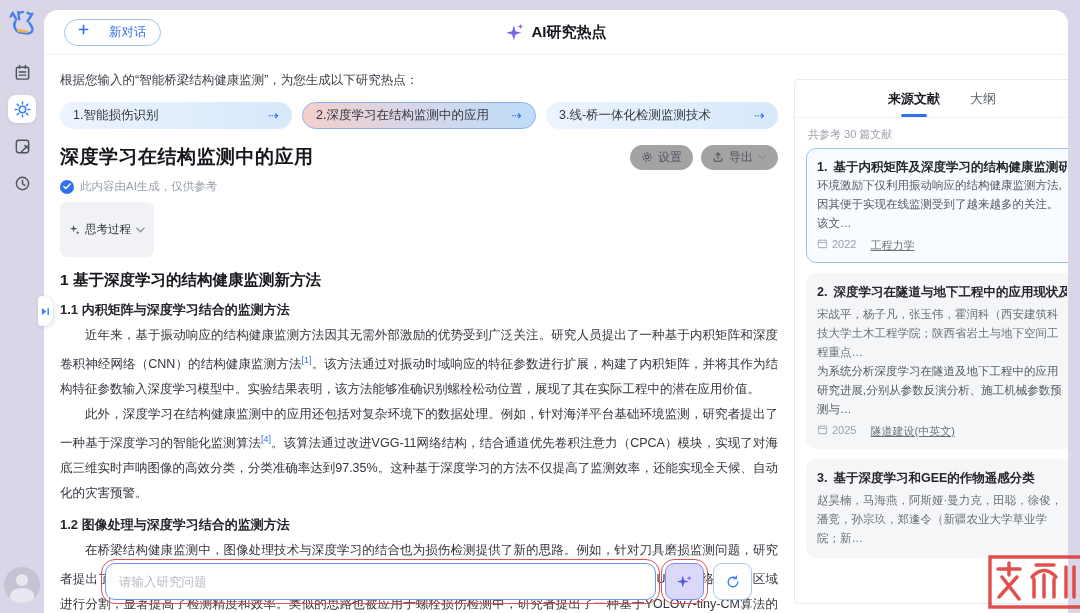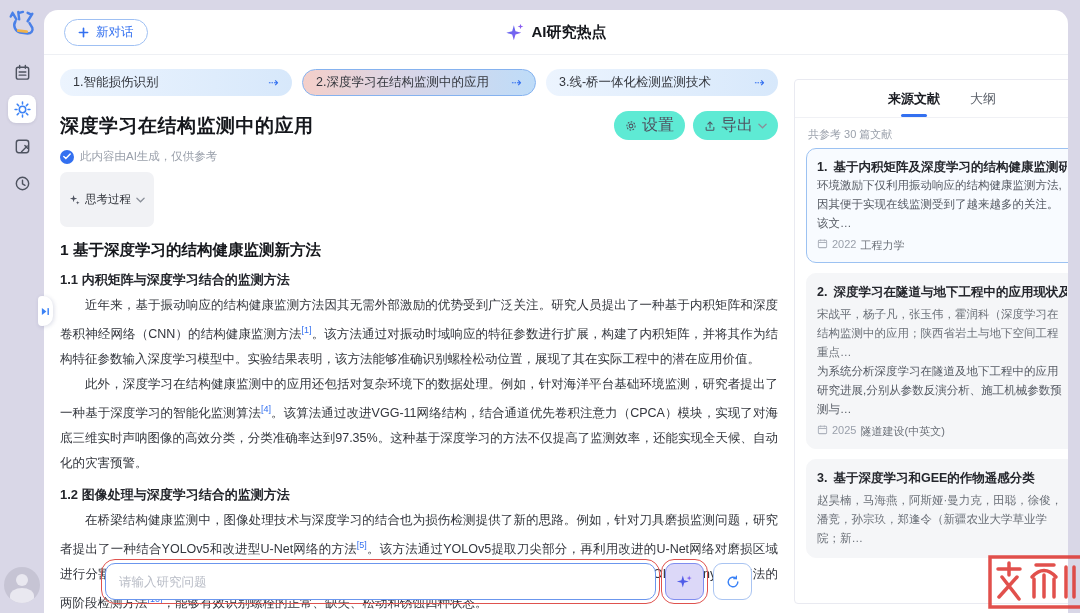--- a/index.html
+++ b/index.html
@@ -16,36 +16,36 @@
   .rail-icons { margin-top:18px; display:flex; flex-direction:column; align-items:center; gap:9px; }
   .rail-btn { width:28px; height:28px; display:flex; align-items:center; justify-content:center; border-radius:8px; cursor:pointer; }
   .rail-btn.active { background:#ffffff; box-shadow:0 1px 3px rgba(60,60,90,.12); }
   .avatar { position:absolute; bottom:10px; left:4px; width:36px; height:36px; border-radius:50%; background:#c6c4d4; overflow:hidden; }
   .avatar .head { position:absolute; left:12px; top:7px; width:12px; height:12px; border-radius:50%; background:#e9e8f0; }
   .avatar .body { position:absolute; left:6px; top:21px; width:24px; height:16px; border-radius:50% 50% 0 0; background:#e9e8f0; }
 
   
   .main-card { position:absolute; left:44px; top:10px; width:1024px; height:603px; background:#ffffff; border-radius:14px 14px 0 0; overflow:hidden; }
   .card-header { position:relative; height:45px; border-bottom:1px solid #eef0f4; display:flex; align-items:center; }
-  .new-chat { margin-left:20px; display:inline-flex; align-items:center; gap:7px; border:1px solid #9fc0f3; background:#fff; color:#3370f0; font-size:12.5px; padding:4px 13px; border-radius:999px; cursor:pointer; }
+  .new-chat { margin-left:20px; display:inline-flex; align-items:flex-start; gap:20px; border:1px solid #9fc0f3; background:#fff; color:#3370f0; font-size:12.5px; padding:4px 13px; border-radius:999px; cursor:pointer; }
   .app-title { position:absolute; left:50%; transform:translateX(-50%); display:flex; align-items:center; gap:6px; font-size:15px; font-weight:bold; color:#15171c; }
 
   .content { position:absolute; top:46px; left:0; right:0; bottom:0; }
 
   
   .article-col { position:absolute; left:16px; top:0; width:718px; height:100%; overflow:hidden; }
   .intro { margin-top:16px; font-size:12.5px; color:#3a3e46; }
   .topics { display:flex; gap:10px; margin-top:13px; }
   .topic { flex:1; height:27px; border-radius:14px; display:flex; align-items:center; justify-content:space-between; padding:0 13px; font-size:12.5px; color:#33363d; background:linear-gradient(90deg,#ecf4fe,#d7e8fb); cursor:pointer; }
   .topic .t-arrow { color:#3370f0; font-size:13px; }
   .topic.active { background:linear-gradient(90deg,#f4cfc9 0%,#d9d6e8 45%,#bedcf8 100%); border:1px solid #85b2ef; }
   .article-head { margin-top:15px; display:flex; align-items:center; }
   .article-head h1 { font-size:19px; font-weight:bold; color:#15171c; letter-spacing:.5px; }
   .head-actions { margin-left:auto; display:flex; gap:8px; }
-  .chip-btn { display:inline-flex; align-items:center; gap:5px; background:#5eead4; border-radius:999px; padding:4px 11px; font-size:16px; color:#4e5360; cursor:pointer; }
+  .chip-btn { display:inline-flex; align-items:center; gap:5px; background:#a3a3a3; border-radius:999px; padding:4px 11px; font-size:12px; color:#4e5360; cursor:pointer; }
   .ai-notice { margin-top:9px; display:flex; align-items:center; gap:6px; font-size:11.5px; color:#9aa0ab; }
   .check-dot { width:14px; height:14px; border-radius:50%; background:#3370f0; display:inline-flex; align-items:center; justify-content:center; }
   .thinking-chip { margin-top:8px; display:inline-flex; align-items:center; gap:5px; background:#f1f2f5; border-radius:7px; padding:20px 9px; font-size:11.5px; color:#33363d; cursor:pointer; }
 
   .article-body h2 { font-size:15.5px; font-weight:bold; color:#15171c; margin:13px 0 0; }
   .article-body h3 { font-size:13px; font-weight:bold; color:#24262c; margin:10px 0 4px; }
   .article-body p { font-size:12.5px; line-height:25px; color:#33363d; text-align:justify; text-indent:2em; }
   sup.ref { color:#3370f0; font-size:9px; cursor:pointer; }
 
   
@@ -66,21 +66,21 @@
   .lit-tab.active { color:#1c1e24; font-weight:bold; }
   .lit-tab.active::after { content:""; position:absolute; left:50%; transform:translateX(-50%); bottom:0; width:26px; height:3px; border-radius:2px; background:#3370f0; }
   .lit-count { padding:9px 13px 4px; font-size:11px; color:#9aa0ab; }
   .lit-list { padding:2px 11px 0; }
   .lit-item { background:#f5f6f8; border:1px solid #f5f6f8; border-radius:10px; padding:9px 10px; margin-bottom:10px; cursor:pointer; }
   .lit-item.selected { background:#f8fbff; border:1px solid #9cc2f2; }
   .lit-title { display:flex; gap:6px; font-size:12.5px; font-weight:bold; color:#24262c; line-height:18px; white-space:nowrap; overflow:hidden; }
   .lit-authors { margin-top:4px; font-size:11.5px; color:#6b7078; line-height:19px; }
   .lit-abstract { font-size:11.5px; color:#555a63; line-height:19px; }
   .lit-meta { margin-top:5px; display:flex; align-items:flex-start; gap:4px; font-size:11px; color:#9aa0ab; }
-  .lit-journal { color:#6b7078; }
+  .lit-journal { margin-left:10px; color:#6b7078;text-decoration:underline; }
 
   
   .stamp { position:absolute; right:-8px; bottom:4px; width:100px; height:54px; z-index:9; opacity:.88; pointer-events:none; }
 </style>
 </head>
 <body>
 
 <div class="side-rail">
   <div class="logo">
     <svg viewBox="0 0 32 32" width="30" height="30">
@@ -144,20 +144,21 @@
         <path d="M10 4 L12 11 L19 13 L12 15 L10 22 L8 15 L1 13 L8 11 Z" fill="url(#spark)"></path>
         <path d="M18 2 L18.8 4.6 L21.4 5.4 L18.8 6.2 L18 8.8 L17.2 6.2 L14.6 5.4 L17.2 4.6 Z" fill="#8a5cf0"></path>
       </svg>
       <span>AI研究热点</span>
     </div>
   </div>
 
   <div class="content">
 
     <div class="article-col">
+      <div class="intro">根据您输入的“智能桥梁结构健康监测”，为您生成以下研究热点：</div>
 
       <div class="topics">
         <div class="topic">
           <span>1.智能损伤识别</span>
           <span class="t-arrow">⇢</span>
         </div>
         <div class="topic active">
           <span>2.深度学习在结构监测中的应用</span>
           <span class="t-arrow">⇢</span>
         </div>
@@ -242,21 +243,21 @@
             <span>2022</span>
             <span class="lit-journal">工程力学</span>
           </div>
         </div>
 
         <div class="lit-item">
           <div class="lit-title">
             <span>2.</span>
             <span>深度学习在隧道与地下工程中的应用现状及…</span>
           </div>
-          <div class="lit-authors">宋战平，杨子凡，张玉伟，霍润科（深度学习在结构监测中的应用；陕西省岩土与地下空间工程重点…</div>
+          <div class="lit-authors">宋战平，杨子凡，张玉伟，霍润科（西安建筑科技大学土木工程学院；陕西省岩土与地下空间工程重点…</div>
           <div class="lit-abstract">为系统分析深度学习在隧道及地下工程中的应用研究进展,分别从参数反演分析、施工机械参数预测与…</div>
           <div class="lit-meta">
             <svg viewBox="0 0 12 12" width="11" height="11" fill="none" stroke="#aeb3bd" stroke-width="1.1">
                 <rect x="1.5" y="2.5" width="9" height="8" rx="1"></rect>
                 <path d="M1.5 5 h9 M4 1.5 v2 M8 1.5 v2"></path>
               </svg>
             <span>2025</span>
             <span class="lit-journal">隧道建设(中英文)</span>
           </div>
         </div>

